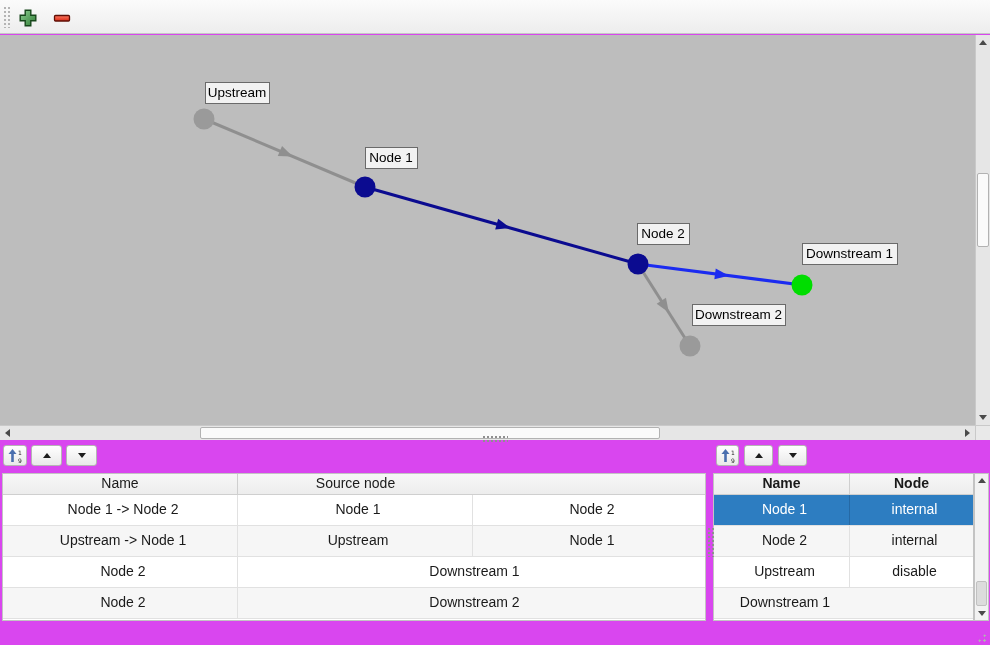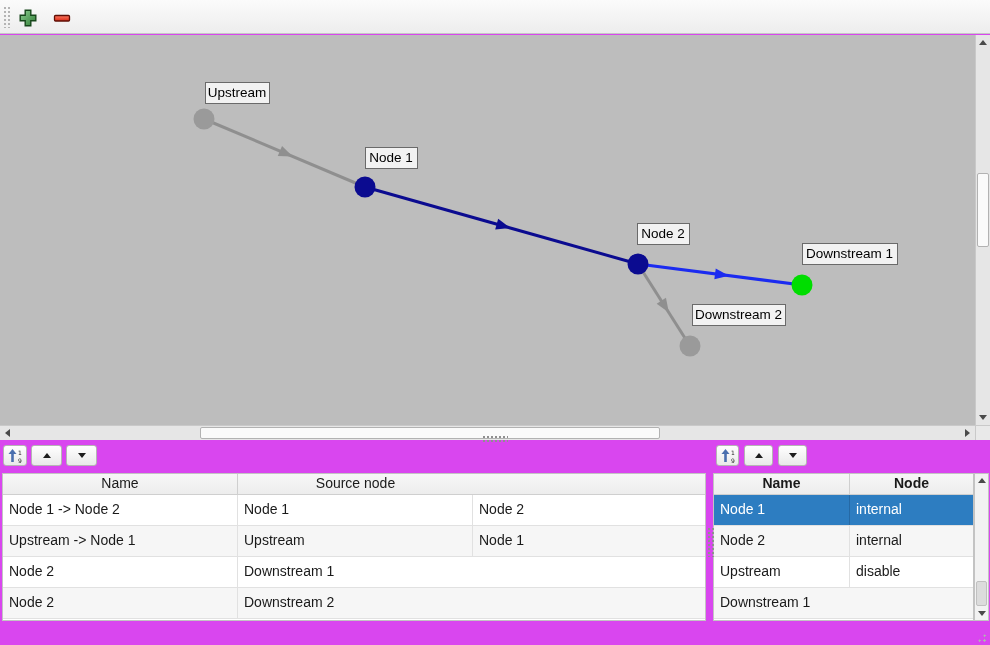--- a/index.html
+++ b/index.html
@@ -66,21 +66,21 @@
     border-bottom:1px solid #cfcfcf;}
   .th{font-size:14px;color:#1a1a1a;text-align:center;line-height:19px;
     border-right:1px solid #cfcfcf;box-sizing:border-box;overflow:hidden;}
   .t-right .th{font-weight:bold;}
   .th:last-child{border-right:none;}
   .trow{display:flex;height:30px;border-bottom:1px solid #e1e1e1;background:#fff;cursor:default;}
   .trow.alt{background:#f6f6f6;}
   .trow.sel{background:#2d7dc1;}
   .trow.sel .td{color:#ffffff;border-right-color:#2569a5;}
   .td{font-size:14px;color:#1a1a1a;line-height:29px;padding-left:6px;
-    border-right:1px solid #e1e1e1;box-sizing:border-box;white-space:nowrap;overflow:hidden;}
+    border-right:1px solid #e1e1e1;box-sizing:border-box;white-space:nowrap;overflow:hidden;text-align:center;}
   .td:last-child{border-right:none;}
   .c1{width:235px;} .c2{width:235px;} .c3{flex:1;}
   .n1{width:136px;} .n2{flex:1;}
 
   
   .rt-scroll{position:absolute;left:974px;top:473px;width:15px;height:148px;background:#f2f2f2;
     border:1px solid #c3c3c3;box-sizing:border-box;}
   .rt-up{left:0;top:0;width:13px;height:13px;background:#f2f2f2;}
   .rt-down{left:0;top:133px;width:13px;height:13px;background:#f2f2f2;}
   .rt-thumb{position:absolute;left:1px;top:107px;width:11px;height:25px;background:#dcdcdc;

